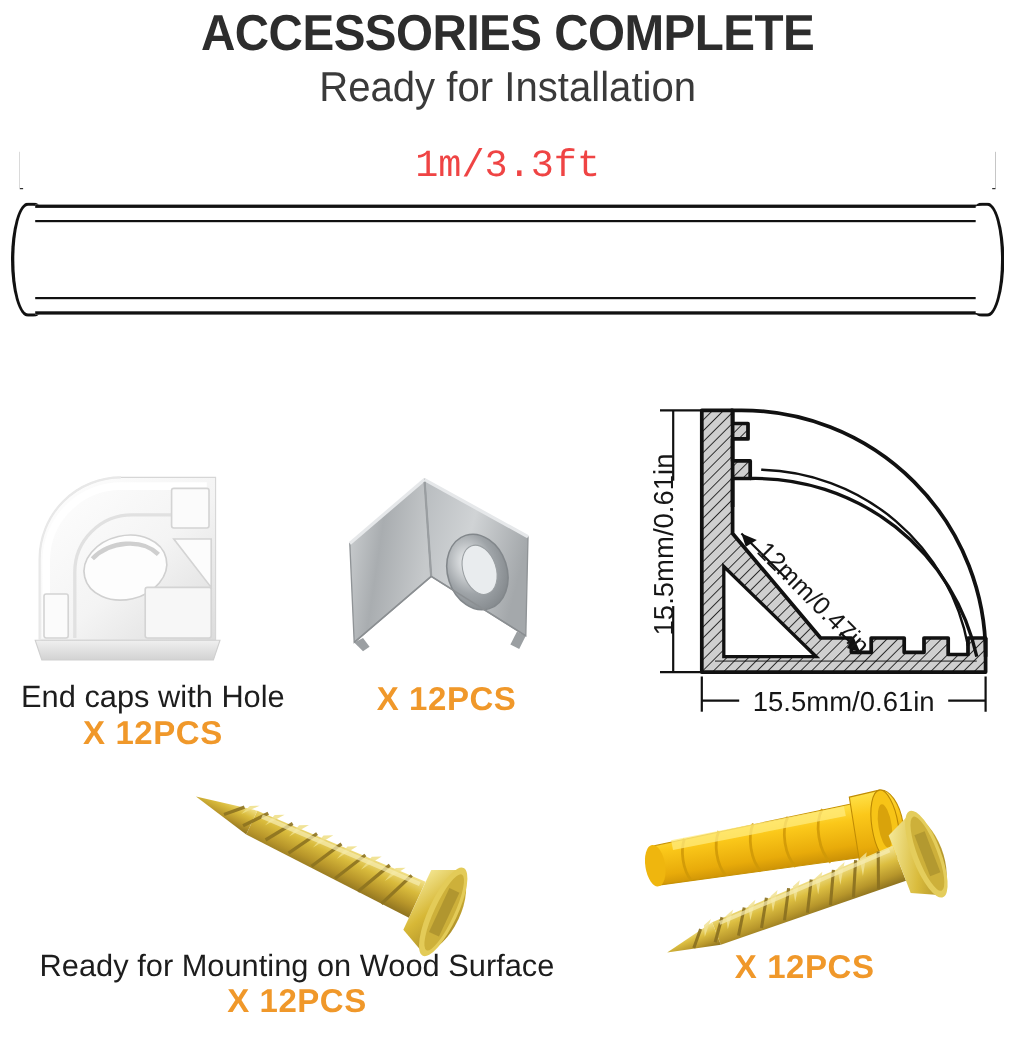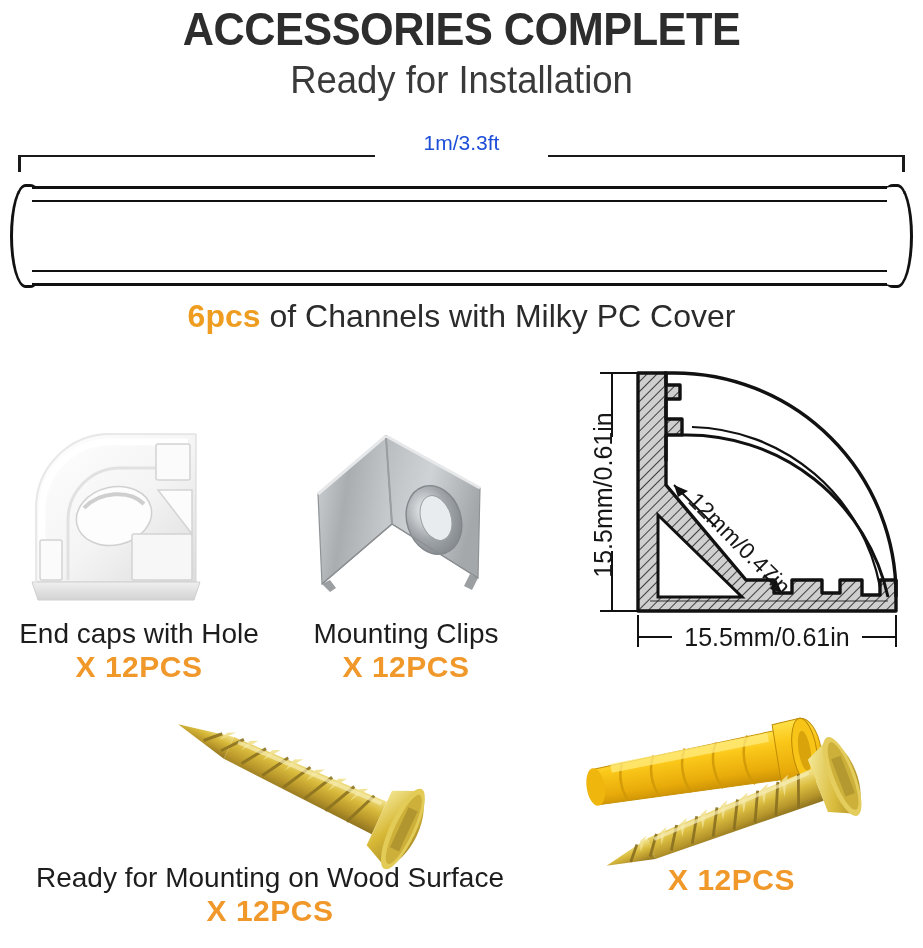--- a/index.html
+++ b/index.html
@@ -64,24 +64,25 @@
     position: absolute;
     top: 16px; height: 3px;
     background: #1a1a1a;
   }
   .dim-line.l { left: 2px;  width: 355px; }
   .dim-line.r { right: 2px; width: 355px; }
   .dim-label {
     position: absolute;
     top: -7px; left: 0; width: 887px;
     text-align: center;
-    font-size: 21px;
-    color: #1d4ed8;
+    font-size: 35px;
+    color: #ef4444;
     background: #ffffff;
     white-space: nowrap;
+    font-family: Liberation Mono, monospace;
   }
 
   
   .bar-wrap {
     position: absolute;
     left: 10px; top: 184px;
     width: 903px; height: 105px;
   }
   .bar-body {
     position: absolute;
@@ -189,23 +190,20 @@
   </div>
 
   <div class="bar-wrap">
     <div class="bar-cap left"></div>
     <div class="bar-body"></div>
     <div class="bar-inner-top"></div>
     <div class="bar-inner-bot"></div>
     <div class="bar-cap right"></div>
   </div>
 
-  <div class="caption-channels">
-    <span class="hl">6pcs</span><span> of Channels with Milky PC Cover</span>
-  </div>
 
   <div class="art" id="art-section">
     <svg width="322" height="290" viewBox="0 0 322 290">
       <defs>
         <pattern id="hatch" width="7" height="7" patternTransform="rotate(45)" patternUnits="userSpaceOnUse">
           <rect width="7" height="7" fill="#cfcfcf"></rect>
           <line x1="0" y1="0" x2="0" y2="7" stroke="#1a1a1a" stroke-width="1.6"></line>
         </pattern>
         <clipPath id="bodyclip">
           <path d="M42,8 L42,246 L300,246 L300,232
@@ -469,21 +467,20 @@
       </g>
     </svg>
   </div>
 
   <div class="item" id="item-endcaps">
     <div class="item-label">End caps with Hole</div>
     <div class="item-qty">X 12PCS</div>
   </div>
 
   <div class="item" id="item-clips">
-    <div class="item-label">Mounting Clips</div>
     <div class="item-qty">X 12PCS</div>
   </div>
 
   <div class="item" id="item-screw">
     <div class="item-label">Ready for Mounting on Wood Surface</div>
     <div class="item-qty">X 12PCS</div>
   </div>
 
   <div class="item" id="item-tube">
     <div class="item-qty">X 12PCS</div>

